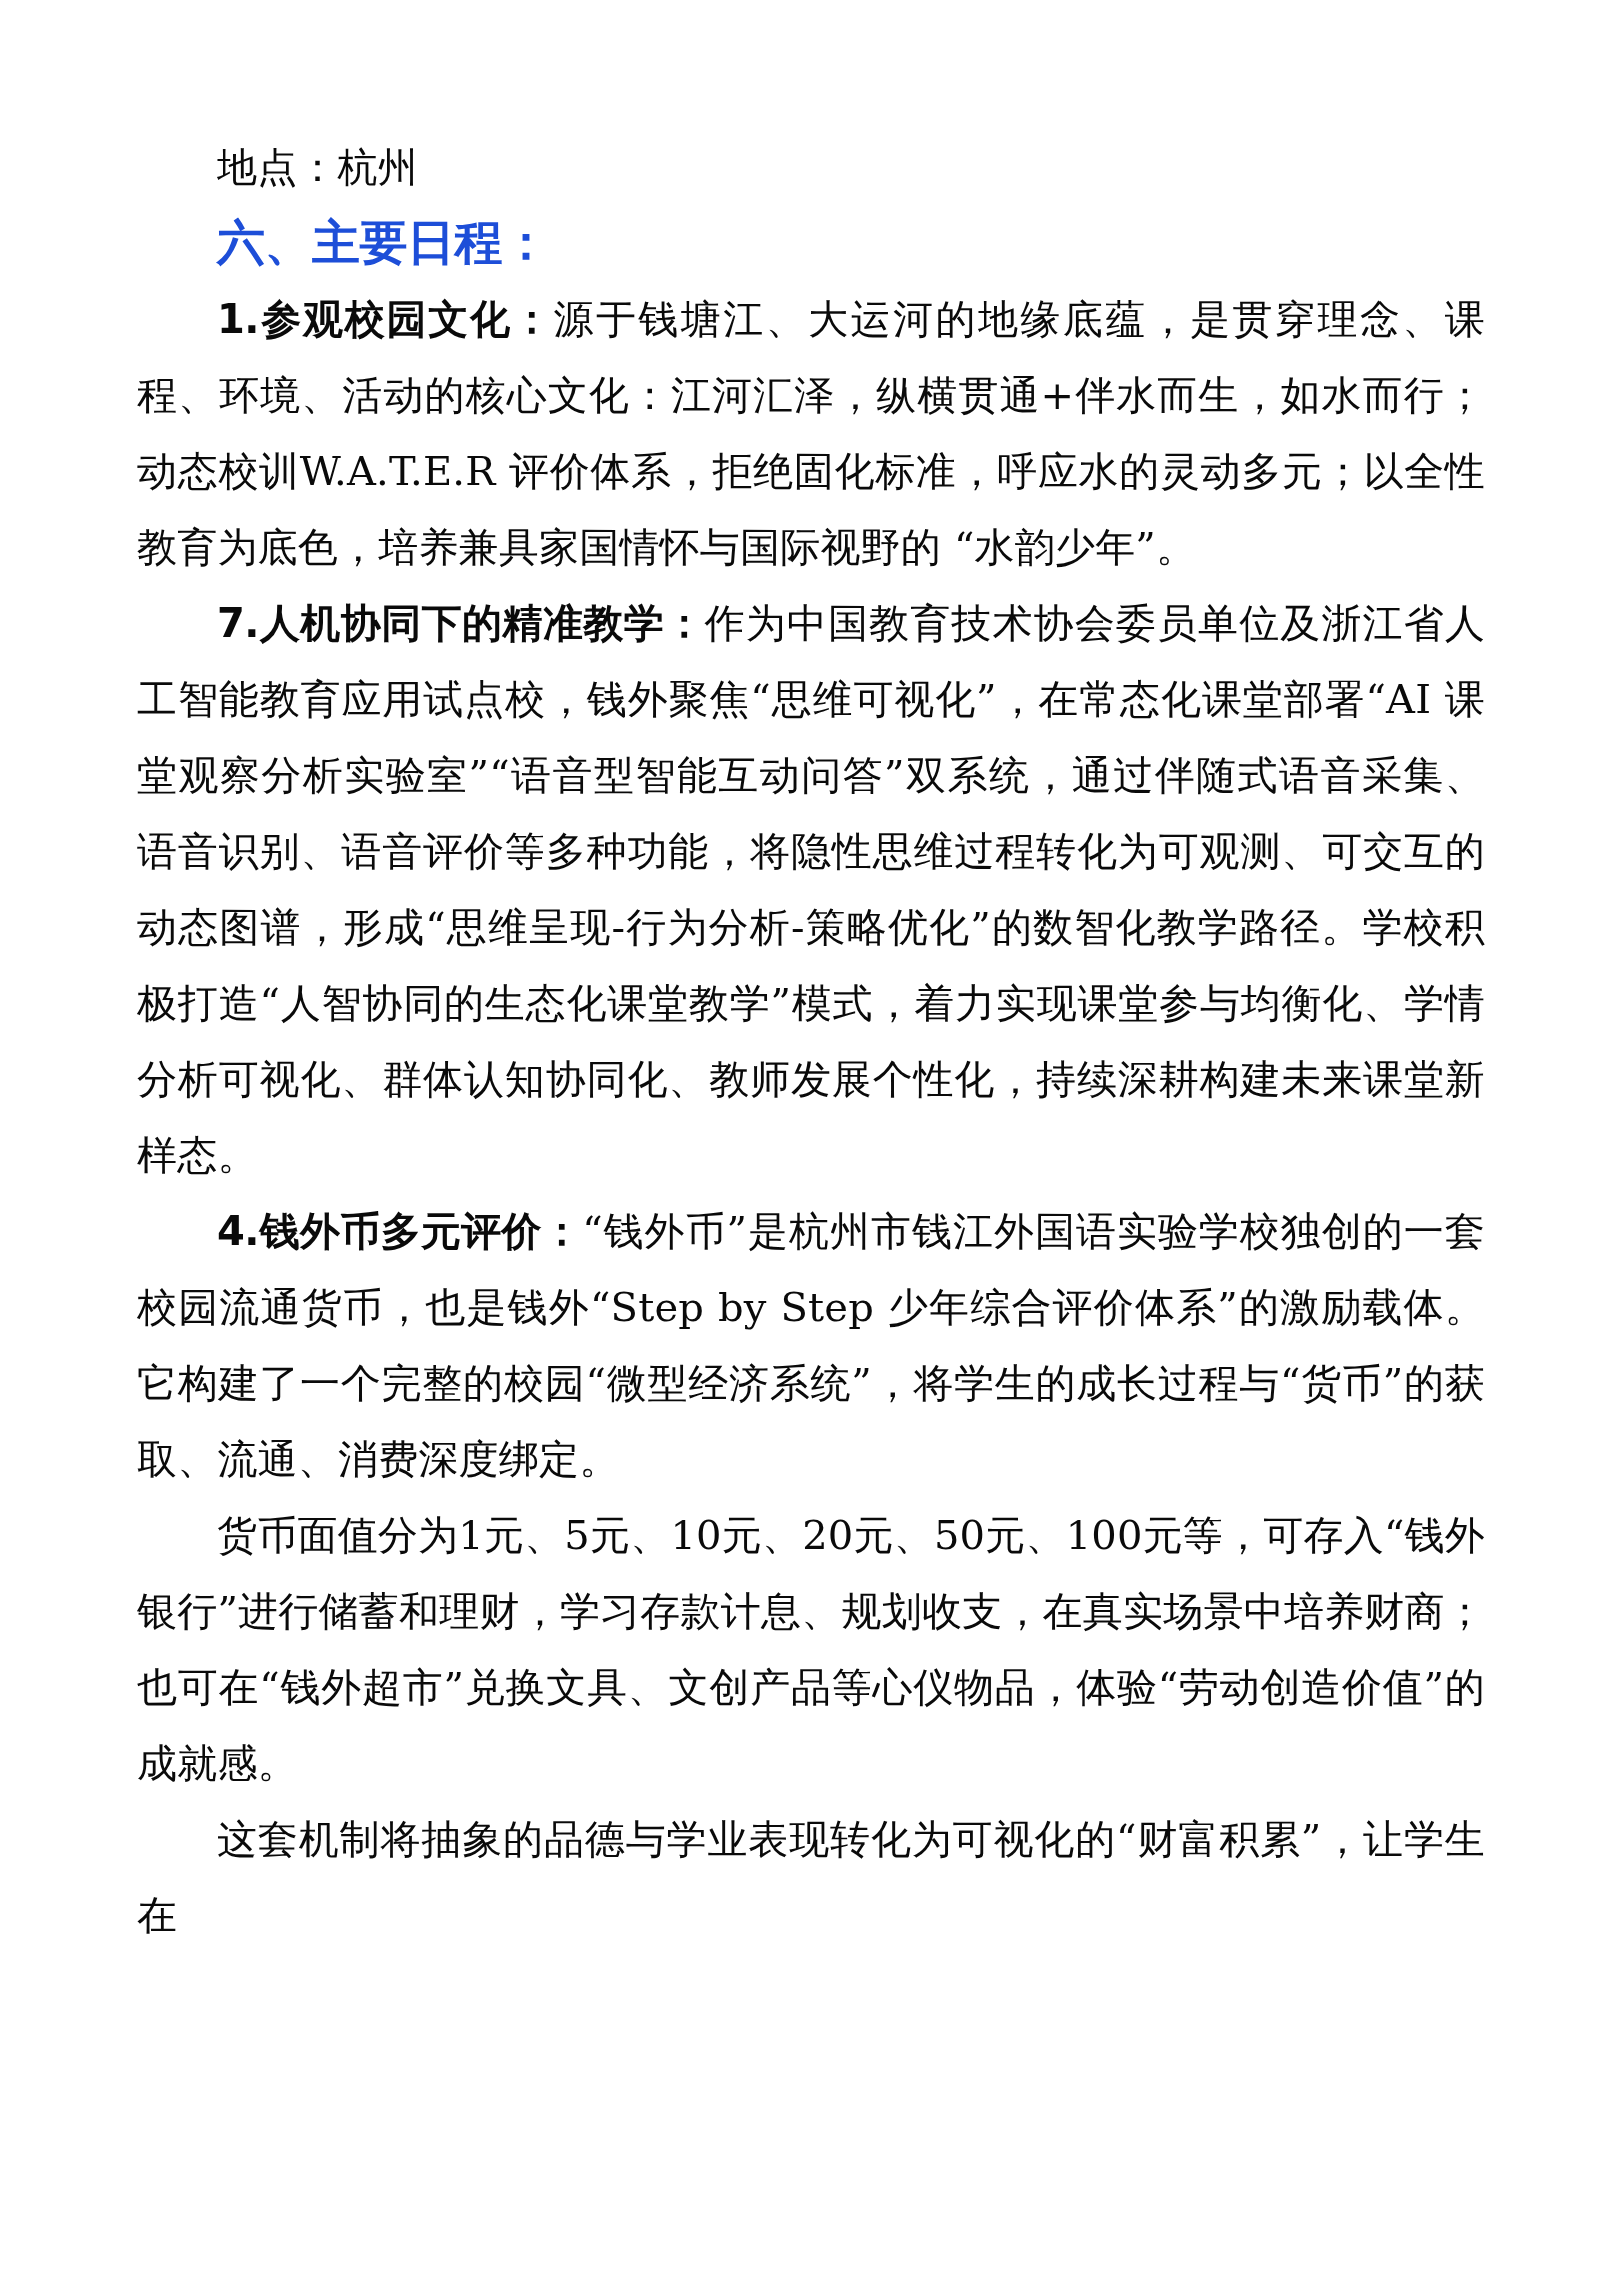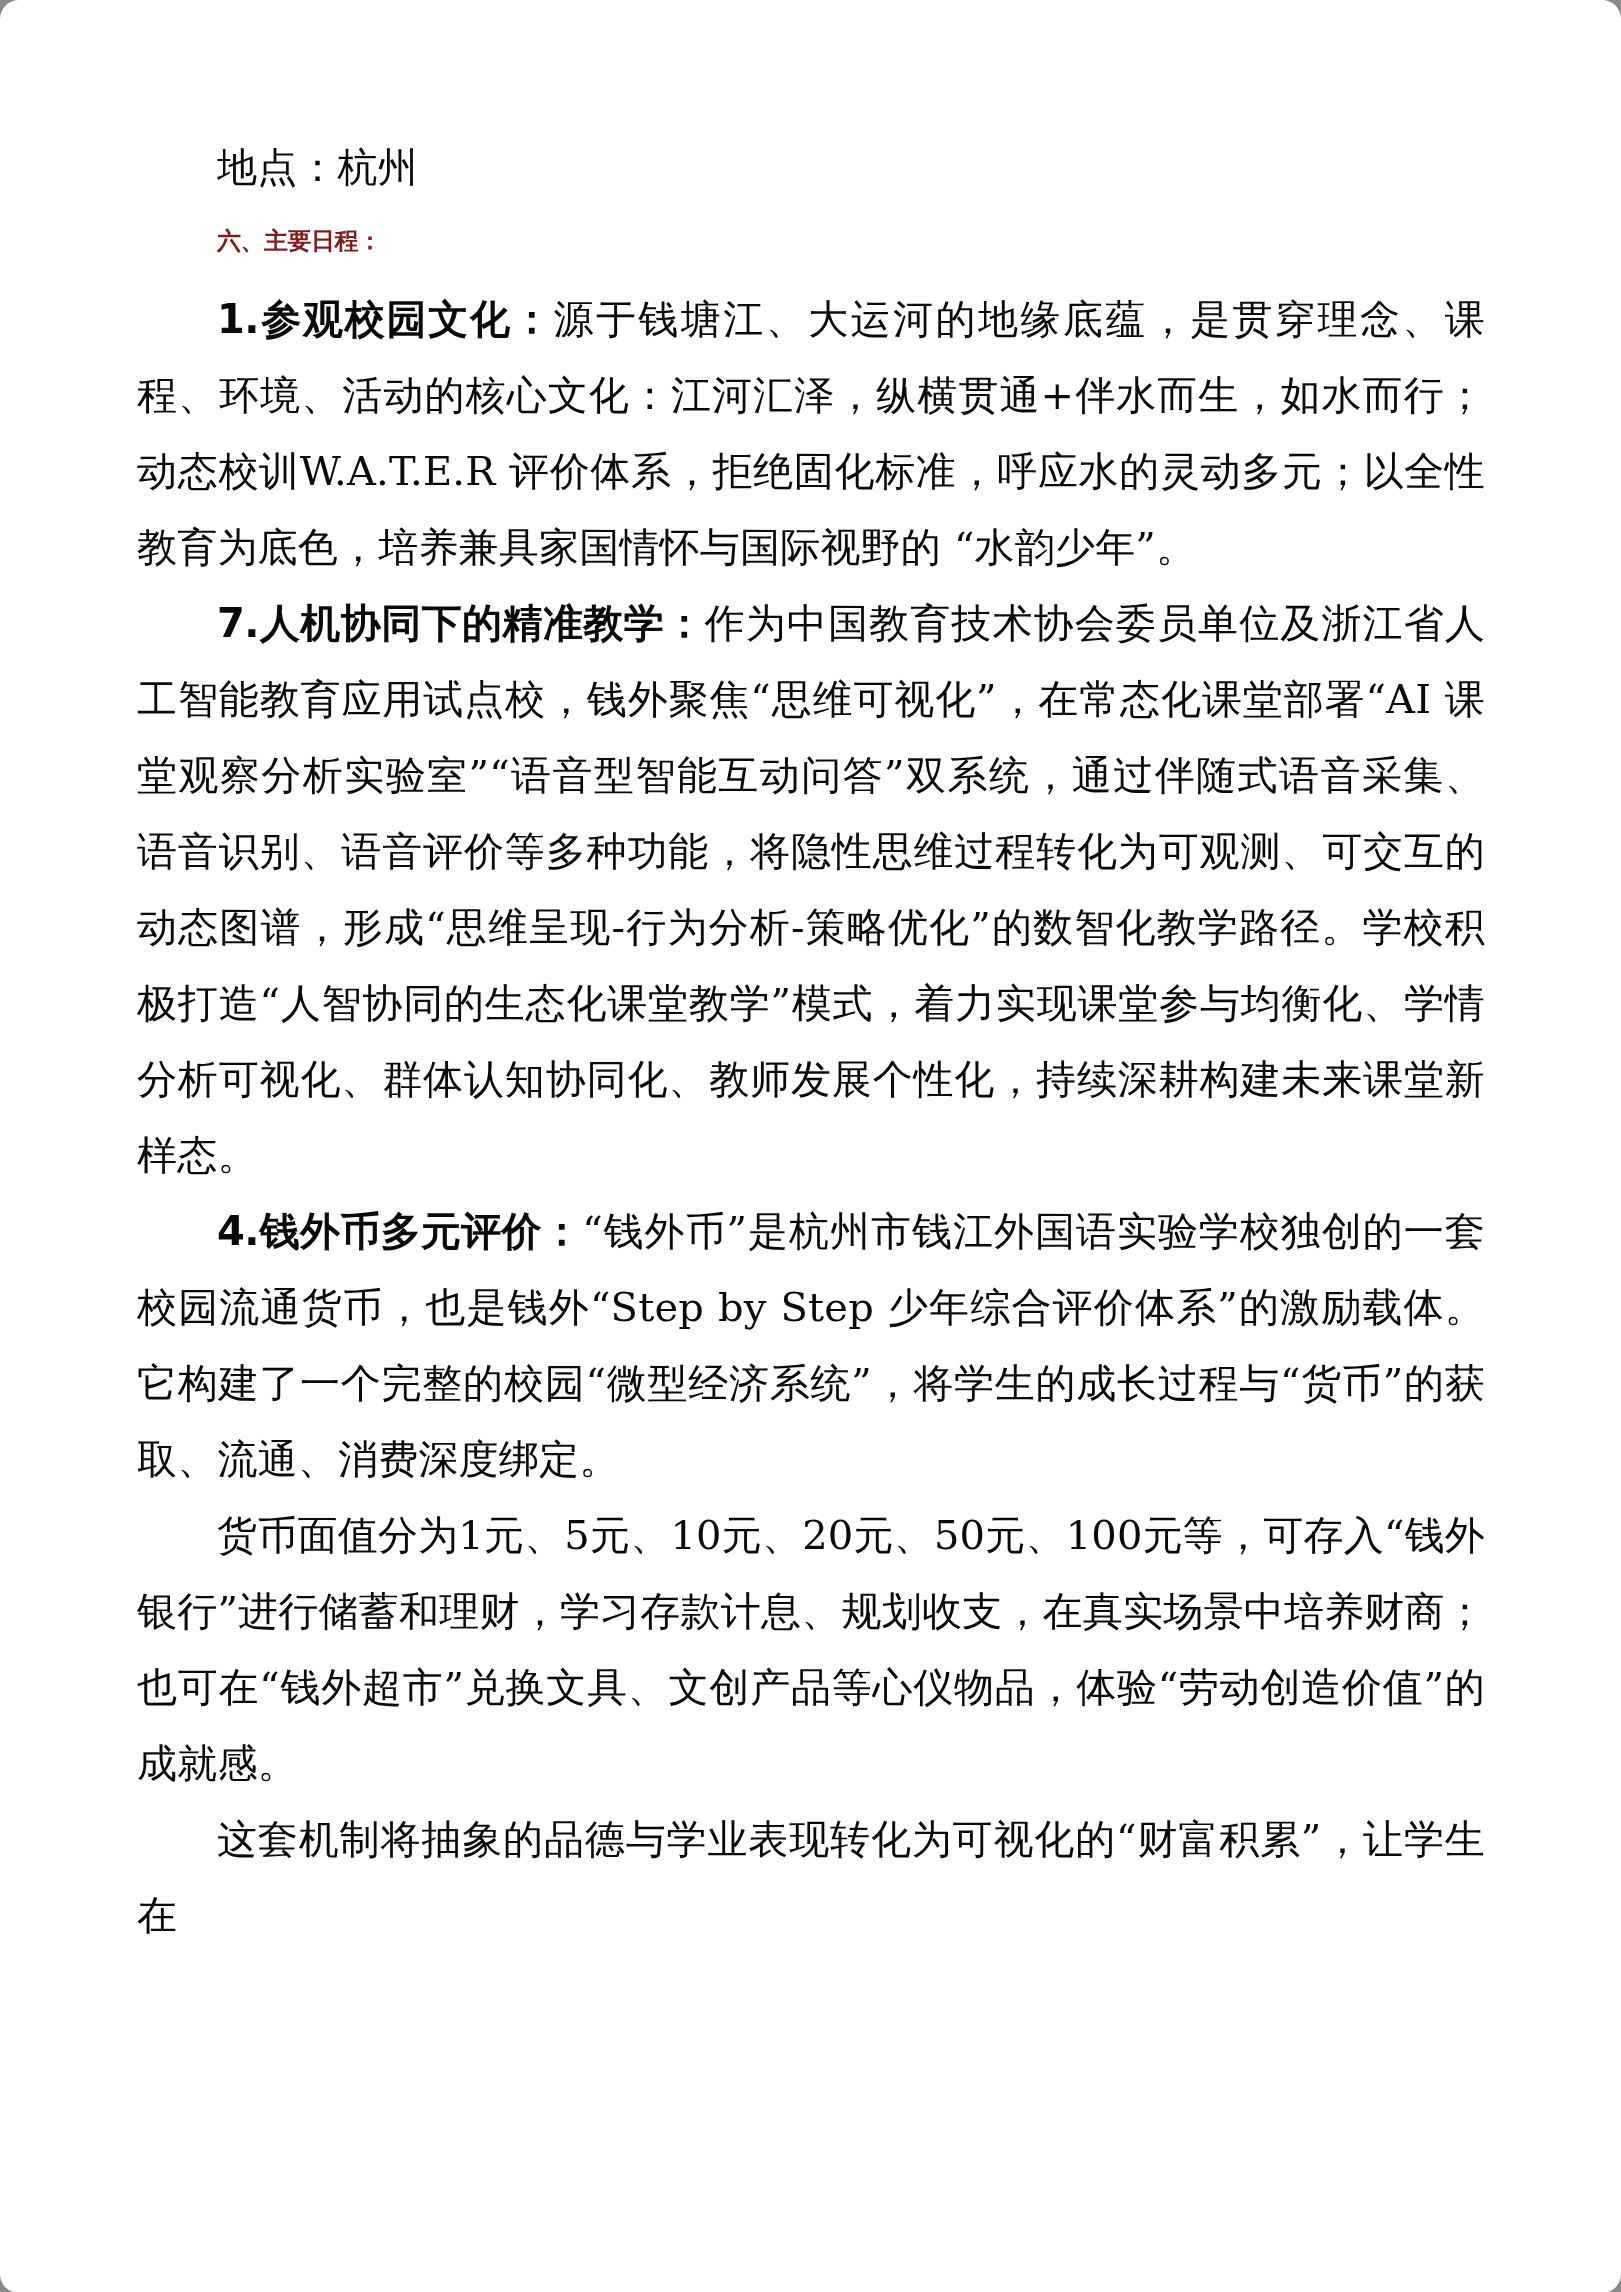--- a/index.html
+++ b/index.html
@@ -12,21 +12,20 @@
     font-family: "DejaVu Serif", "Liberation Serif", serif;
   }
   .page {
     position: relative;
     width: 1621px;
     height: 2293px;
     margin: 0 auto;
     background: #ffffff;
     overflow: hidden;
     box-sizing: border-box;
-    border-radius: 19px;
   }
   .content {
     position: absolute;
     left: 137px;
     top: 129px;
     width: 1348px;
   }
   
   p.para {
     margin: 0 0 0 0;
@@ -41,26 +40,26 @@
     -webkit-font-smoothing: none;
   }
   
   .lead {
     font-weight: 700;
     font-family: "DejaVu Sans", "Liberation Sans", sans-serif;
     letter-spacing: -0.5px;
   }
   .heading {
     margin: 0;
-    font-size: 24px;
+    font-size: 48px;
     line-height: 76px;
     text-indent: 80px;
     font-weight: 700;
-    font-family: Liberation Mono, monospace;
-    color: #7f1d1d;
+    font-family: Liberation Sans, sans-serif;
+    color: #1d4ed8;
     letter-spacing: -0.5px;
   }
 </style>
 </head>
 <body>
 
 <div class="page">
   <div class="content">
 
     <p class="para">地点：杭州</p>

